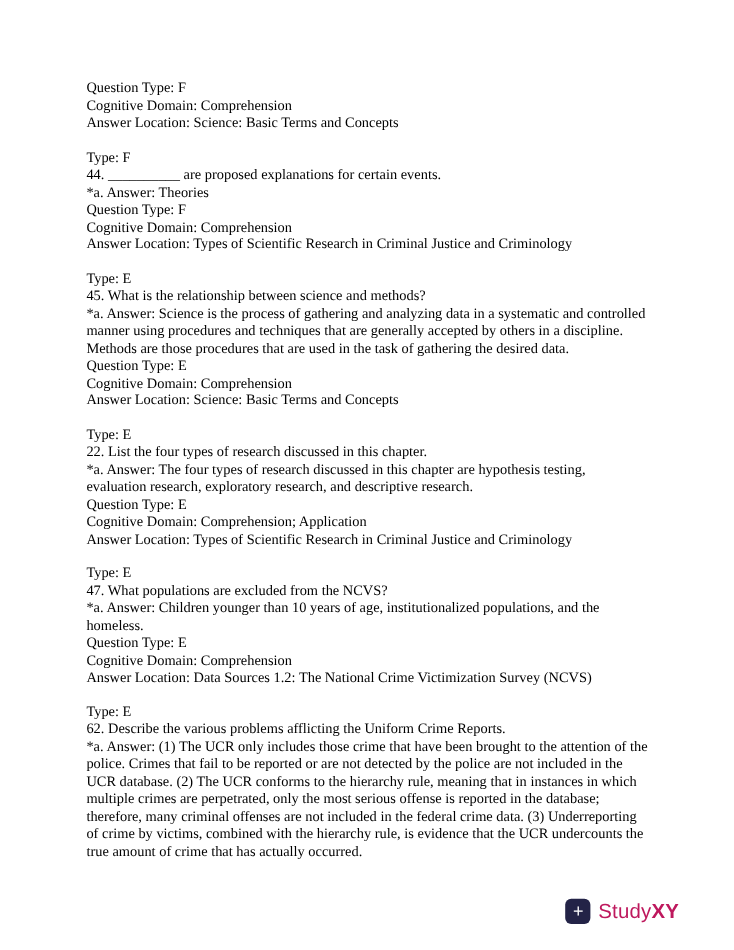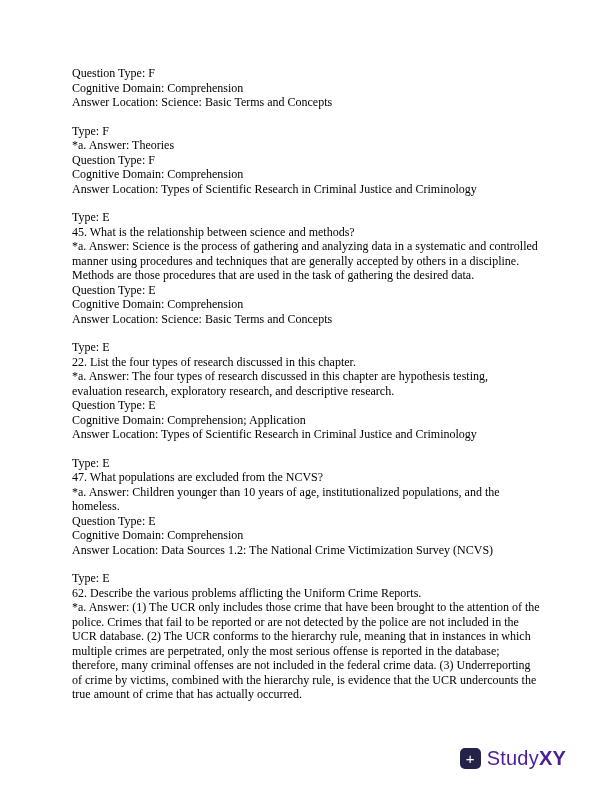--- a/index.html
+++ b/index.html
@@ -47,41 +47,42 @@
     background: #232347;
     color: #ffffff;
     display: flex;
     align-items: center;
     justify-content: center;
     font-size: 15px;
     font-weight: 400;
     line-height: 1;
   }
   .brand-text {
-    font-size: 20px;
-    color: #4c1d95;
+    font-size: 17px;
+    color: #be185d;
     letter-spacing: 0.2px;
   }
   .brand-text .accent {
     font-weight: 700;
   }
 </style>
 </head>
 <body>
 
 <div class="page">
 
   <div class="block">
     <p>Question Type: F</p>
     <p>Cognitive Domain: Comprehension</p>
     <p>Answer Location: Science: Basic Terms and Concepts</p>
   </div>
 
   <div class="block">
     <p>Type: F</p>
+    <p>44. __________ are proposed explanations for certain events.</p>
     <p>*a. Answer: Theories</p>
     <p>Question Type: F</p>
     <p>Cognitive Domain: Comprehension</p>
     <p>Answer Location: Types of Scientific Research in Criminal Justice and Criminology</p>
   </div>
 
   <div class="block">
     <p>Type: E</p>
     <p>45. What is the relationship between science and methods?</p>
     <p>*a. Answer: Science is the process of gathering and analyzing data in a systematic and controlled manner using procedures and techniques that are generally accepted by others in a discipline. Methods are those procedures that are used in the task of gathering the desired data.</p>

